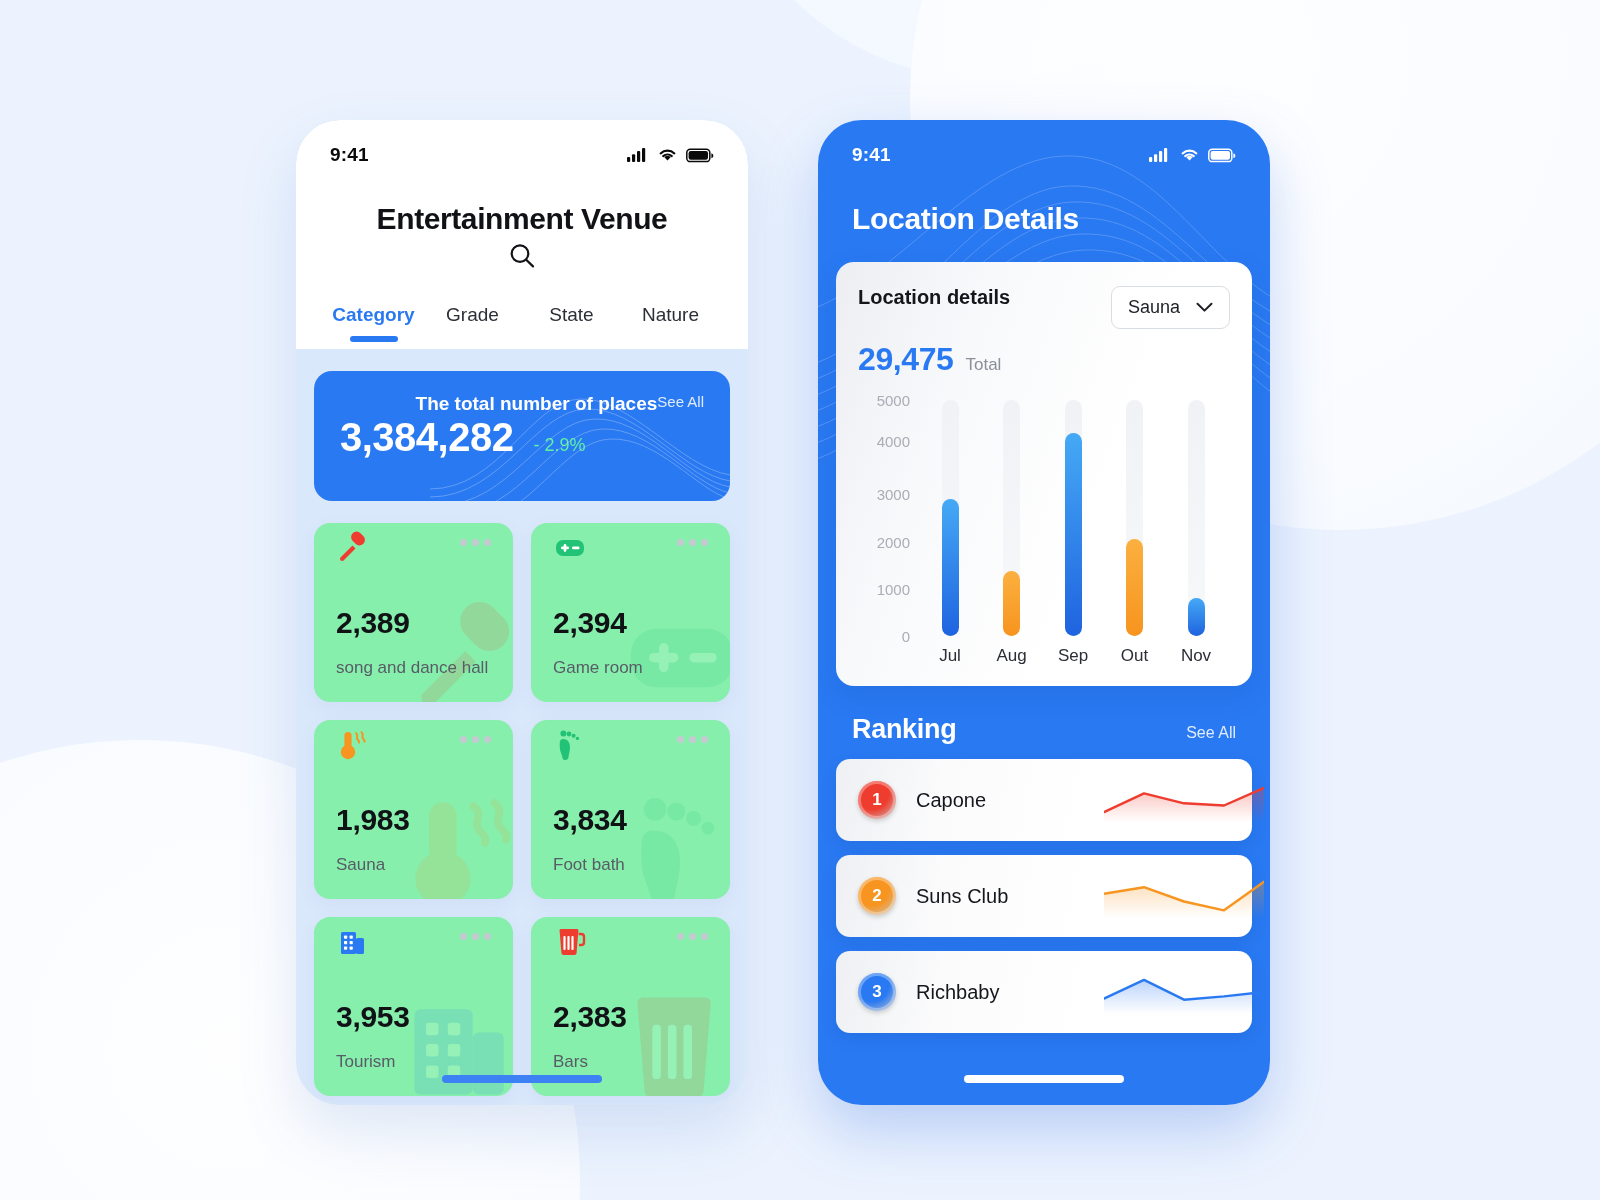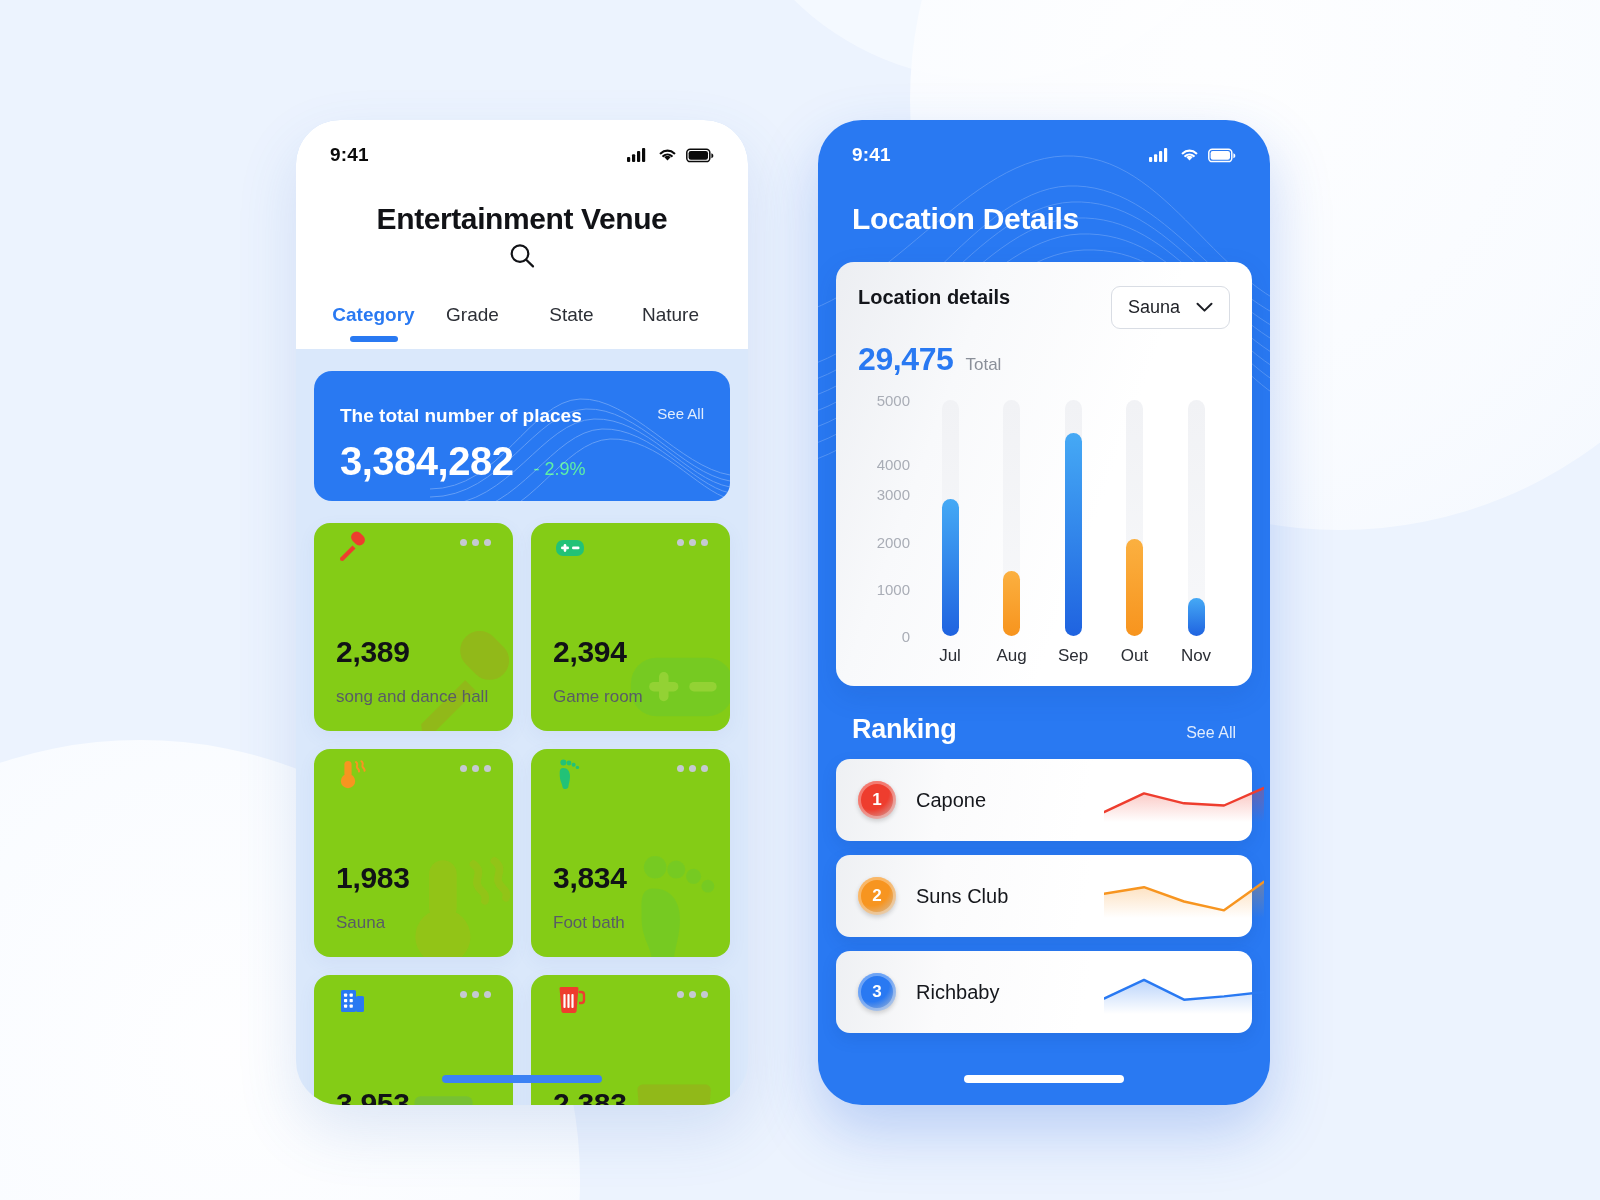--- a/index.html
+++ b/index.html
@@ -88,33 +88,33 @@
     content: ""; position: absolute; left: 50%; transform: translateX(-50%);
     bottom: 0; width: 48px; height: 6px; border-radius: 4px; background: #2979f2;
   }
   .left-body { padding: 0 18px; }
 
   .hero-card {
     position: relative; margin: 22px 0 0 0; height: 130px;
     background: #2979f2; border-radius: 18px; overflow: hidden;
     padding: 22px 26px; color: #fff;
   }
-  .hero-top { display: flex; justify-content: space-between; align-items: flex-start; margin-top: 12px; }
+  .hero-top { display: flex; justify-content: flex-end; align-items: flex-start; }
   .hero-label { font-size: 19px; font-weight: 700; }
   .hero-seeall { font-size: 15px; color: rgba(255,255,255,.86); cursor: pointer; }
-  .hero-num-row { display: flex; align-items: baseline; gap: 20px; margin-top: 12px; }
+  .hero-num-row { display: flex; align-items: baseline; gap: 20px; }
   .hero-num { font-size: 40px; font-weight: 700; letter-spacing: -.5px; }
   .hero-delta { font-size: 18px; color: #5ef0a4; font-weight: 500; }
   .wave { position: absolute; right: 0; top: 0; width: 300px; height: 130px; opacity: .5; }
 
   .grid {
     display: grid; grid-template-columns: 1fr 1fr; gap: 18px; margin-top: 22px;
   }
   .cat-card {
-    position: relative; height: 208px; background: #84cc16; border-radius: 16px;
+    position: relative; height: 179px; background: #86efac; border-radius: 16px;
     overflow: hidden; padding: 8px 22px;
     box-shadow: 0 6px 18px rgba(80,120,190,.07);
   }
   .cat-head { display: flex; justify-content: space-between; align-items: flex-start; }
   .cat-dots { display: flex; gap: 5px; align-items: center; margin-top: 8px; cursor: pointer; }
   .cat-dots i { width: 7px; height: 7px; border-radius: 50%; background: #c5c9d2; display: block; }
   .cat-num { font-size: 30px; font-weight: 700; color: #111216; position: absolute; left: 22px; bottom: 62px; letter-spacing: -.3px; }
   .cat-label { font-size: 17px; color: #585c66; position: absolute; left: 22px; bottom: 24px; }
   .cat-watermark { position: absolute; right: -14px; bottom: -18px; opacity: .13; }
 
@@ -493,21 +493,21 @@
       </div>
     </div>
     <div class="chart-total-row">
       <div class="chart-total">29,475</div>
       <div class="chart-total-label">Total</div>
     </div>
 
     <div class="plot">
       <div class="y-axis">
           <div class="y-tick" style="top: 0px; text-align: center;">5000</div>
-          <div class="y-tick" style="top: 64px;">4000</div>
+          <div class="y-tick" style="top: 41px;">4000</div>
           <div class="y-tick" style="top: 94.4px;">3000</div>
           <div class="y-tick" style="top: 141.6px;">2000</div>
           <div class="y-tick" style="top: 188.8px;">1000</div>
           <div class="y-tick" style="top: 236px;">0</div>
         </div>
       <div class="bars">
           <div class="bar-col">
             <div class="bar-track"></div>
             <div class="bar-fill" style="height: 136.88px; background: linear-gradient(rgb(69, 169, 245) 0%, rgb(31, 99, 224) 100%);"></div>
           </div>

